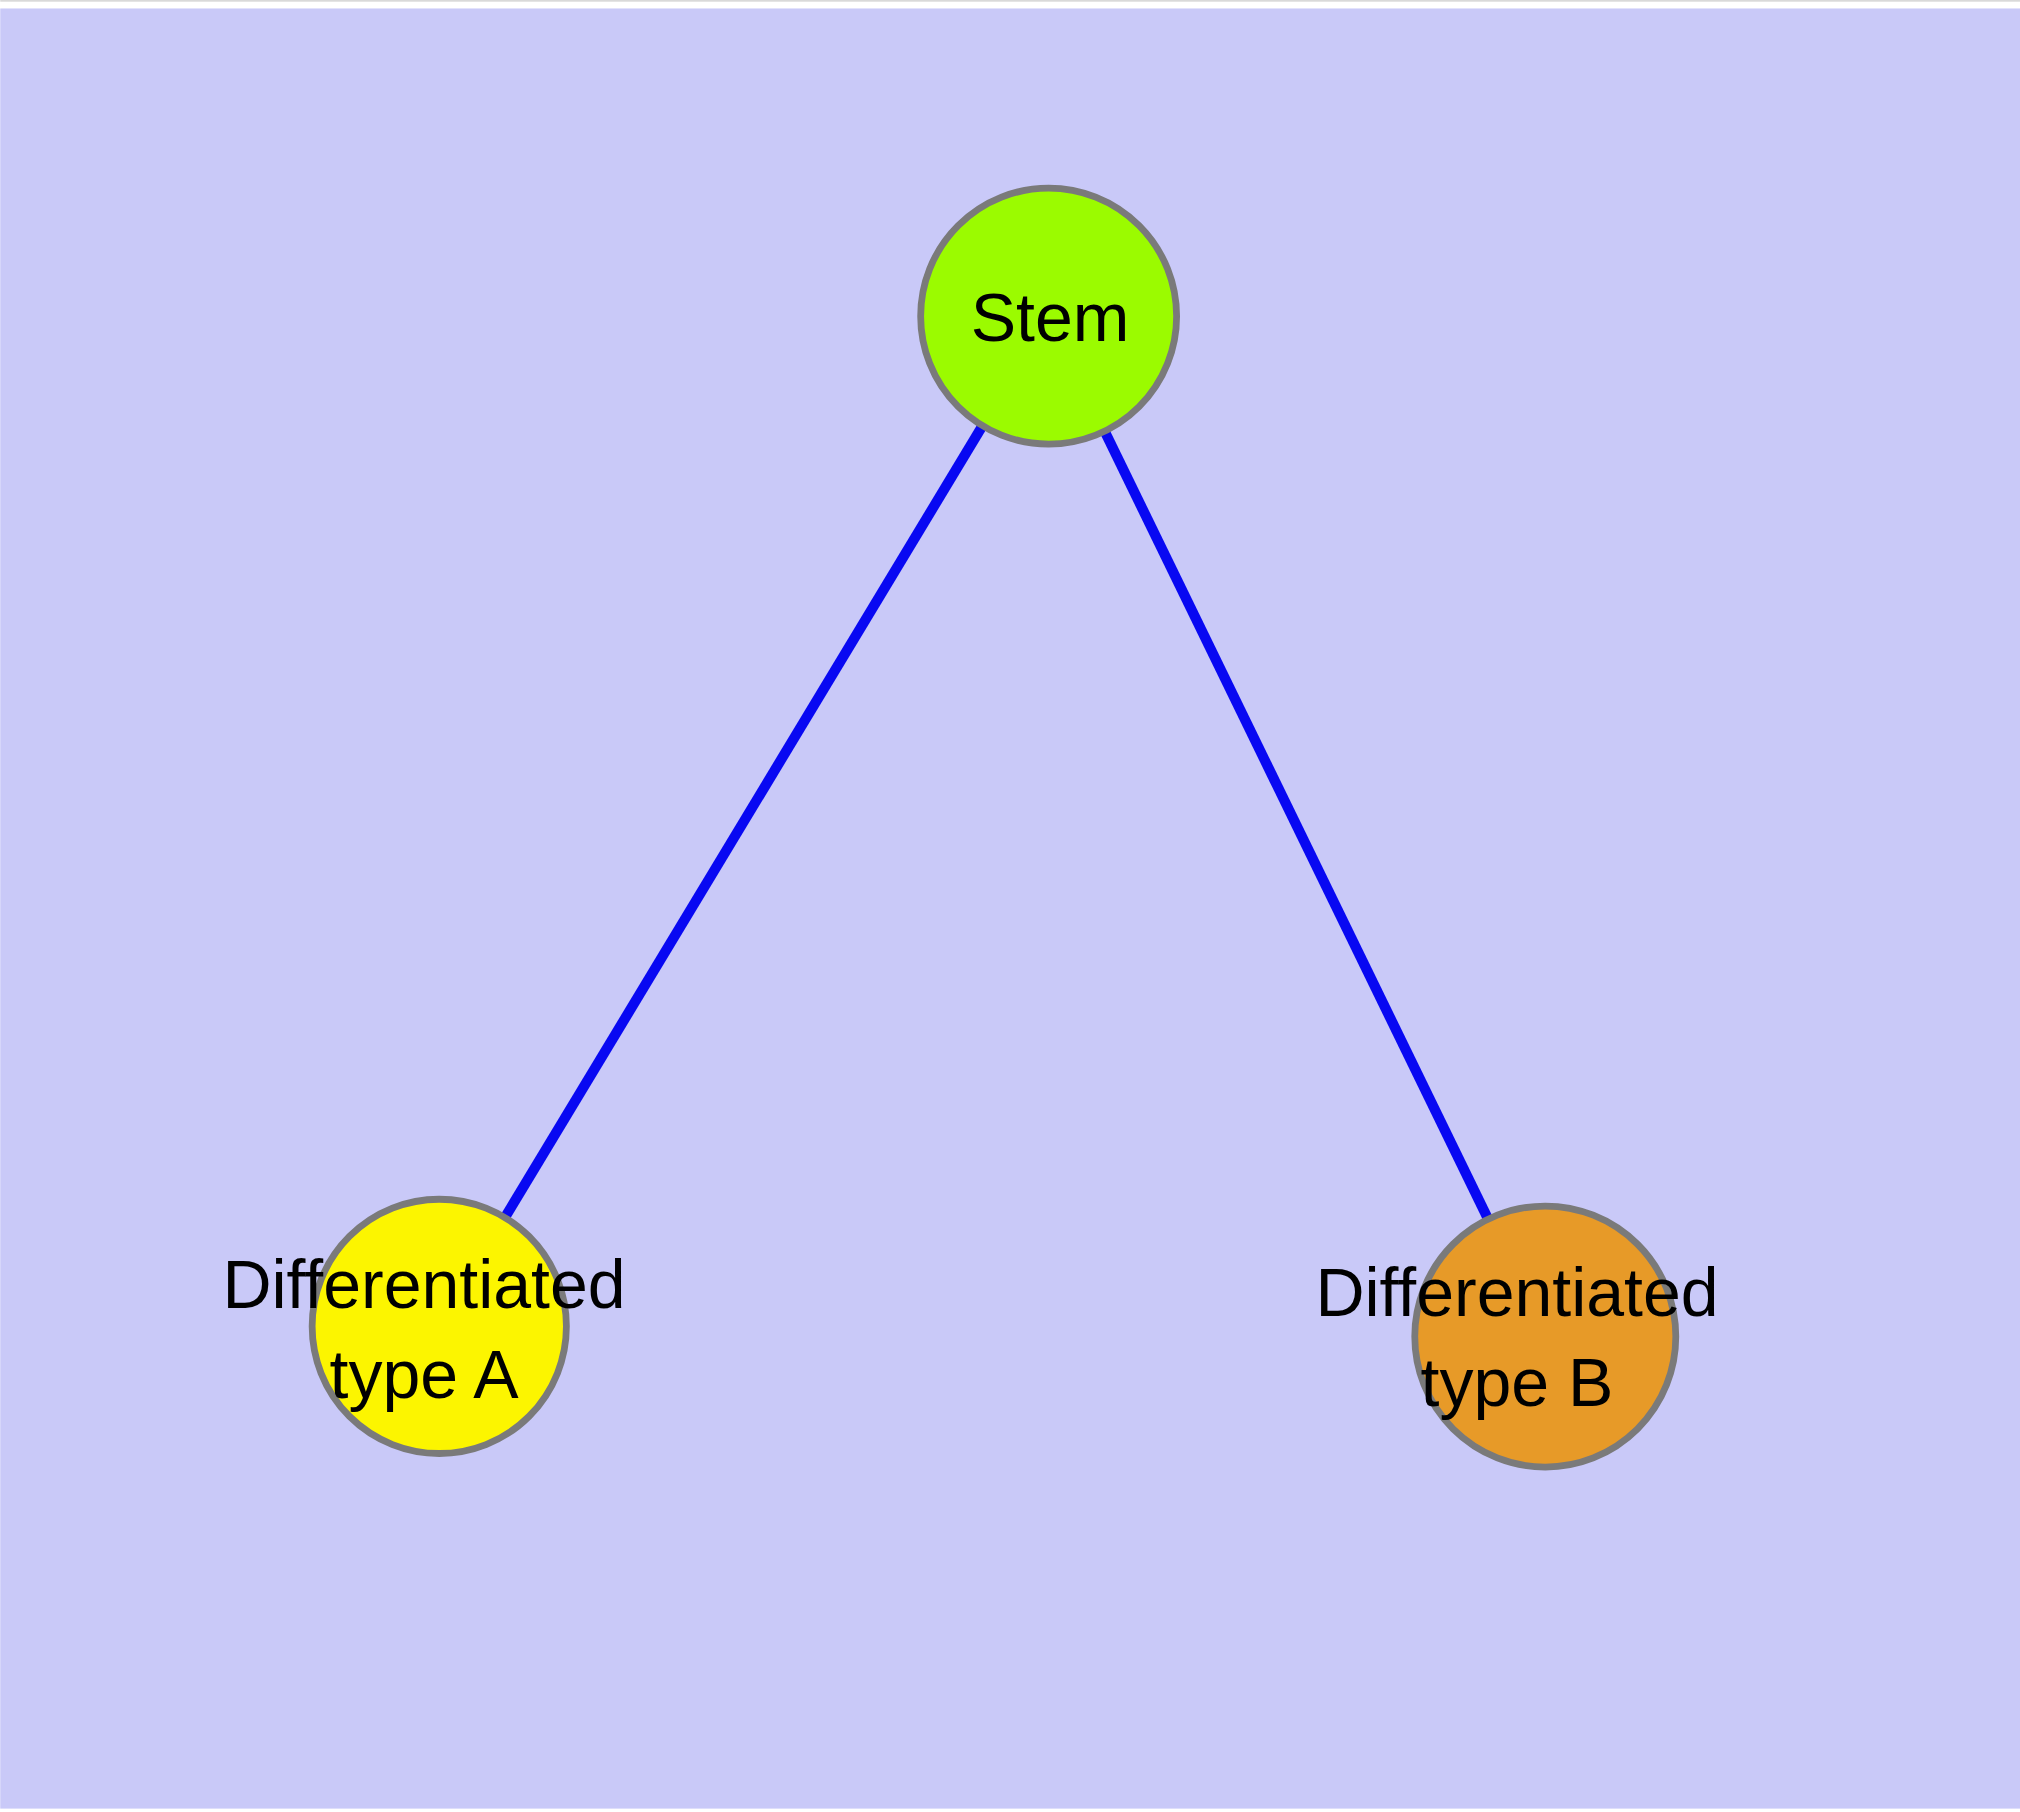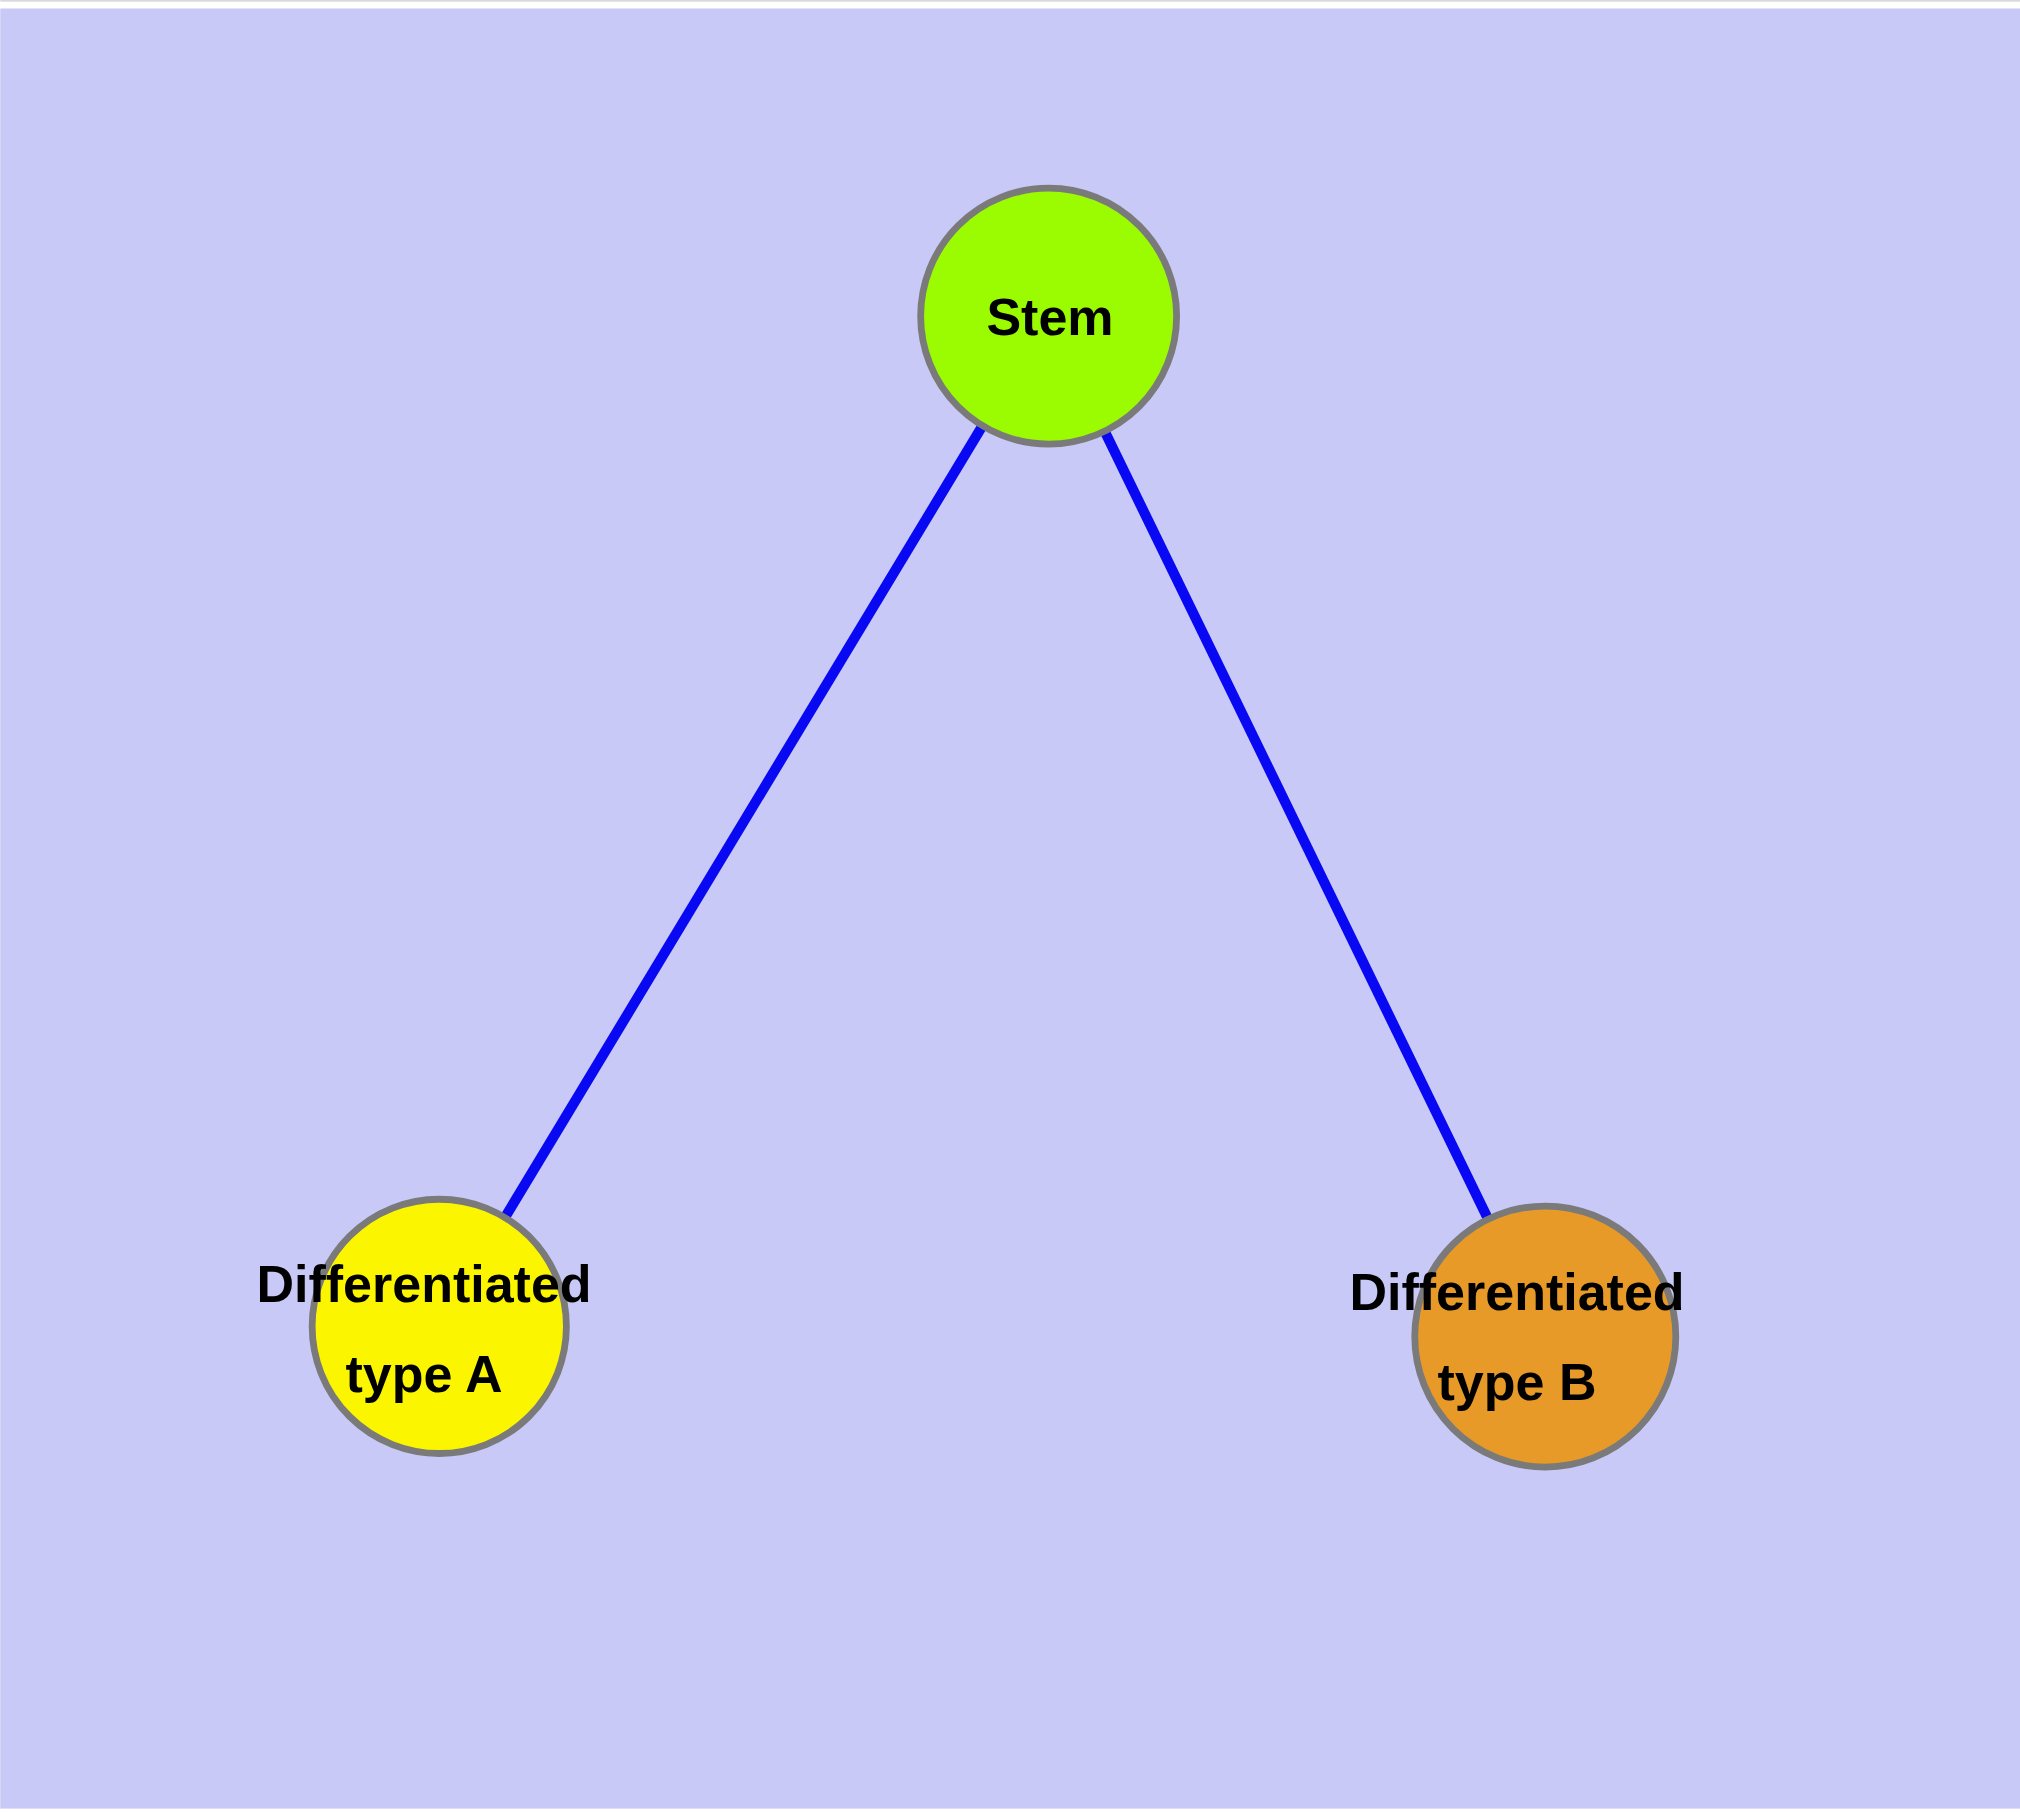--- a/index.html
+++ b/index.html
@@ -28,22 +28,22 @@
     fill: none;
   }
   circle.node {
     stroke: #7a7a7a;
     stroke-width: 8;
   }
   .node-label {
     position: absolute;
     transform: translate(-50%, -50%);
     color: #000000;
-    font-weight: bold;
-    font-size: 52px;
+    font-weight: normal;
+    font-size: 68px;
     line-height: 90px;
     text-align: center;
     white-space: pre-line;
     letter-spacing: 0px;
   }
 </style>
 </head>
 <body>
 
 <div id="figure">

